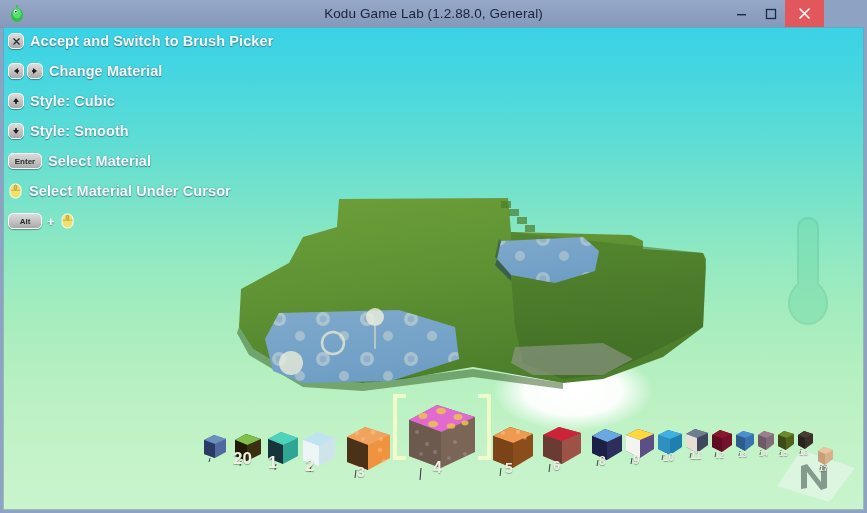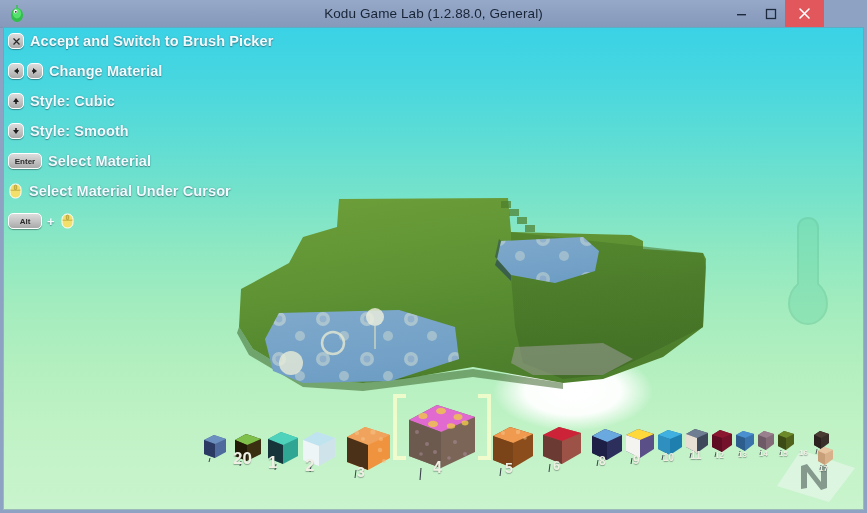--- a/index.html
+++ b/index.html
@@ -520,21 +520,21 @@
       <div class="mat" style="left:772px;bottom:25px;">
         <svg width="22" height="28" viewBox="0 0 22 28">
           <path d="M3 19 L3 8 L9 4 L19 7 L19 17 L11 23 Z" fill="#51621d"></path>
           <path d="M3 8 L9 4 L19 7 L11 11 Z" fill="#6d8a2a"></path>
           <path d="M3 8 L11 11 L11 23 L3 19 Z" fill="#3c4a15"></path>
           <path d="M6 23 L5 28" stroke="#39404a" stroke-width=".8"></path>
         </svg>
         <span class="num" style="left:4px;bottom:-3px;font-size:8px;">15</span>
       </div>
 
-      <div class="mat" style="left:792px;bottom:26px;padding-left:16px;">
+      <div class="mat" style="left:792px;bottom:26px;">
         <svg width="21" height="27" viewBox="0 0 21 27">
           <path d="M3 18 L3 8 L9 4 L18 7 L18 16 L10 22 Z" fill="#393029"></path>
           <path d="M3 8 L9 4 L18 7 L10 11 Z" fill="#4a3b33"></path>
           <path d="M3 8 L10 11 L10 22 L3 18 Z" fill="#2b2220"></path>
           <path d="M6 22 L5 27" stroke="#39404a" stroke-width=".8"></path>
         </svg>
         <span class="num" style="left:4px;bottom:-3px;font-size:8px;">16</span>
       </div>
 
       <div class="mat" style="left:812px;bottom:10px;">

